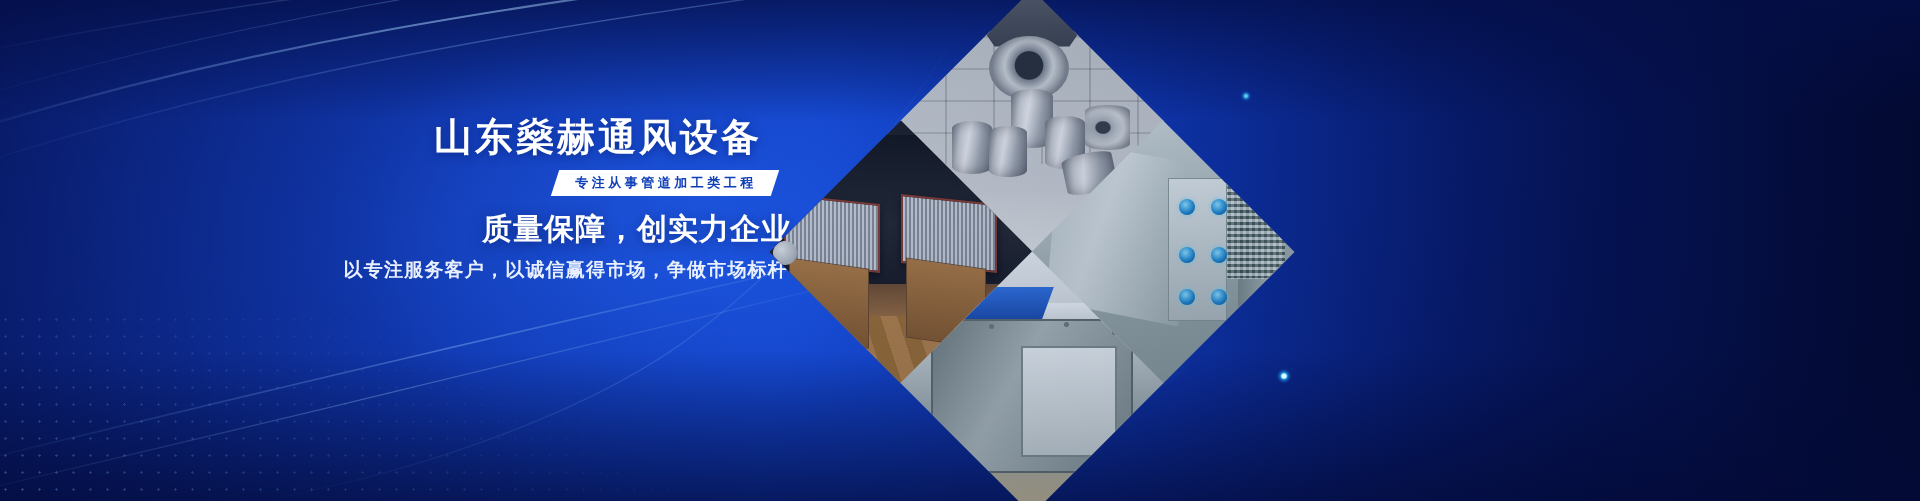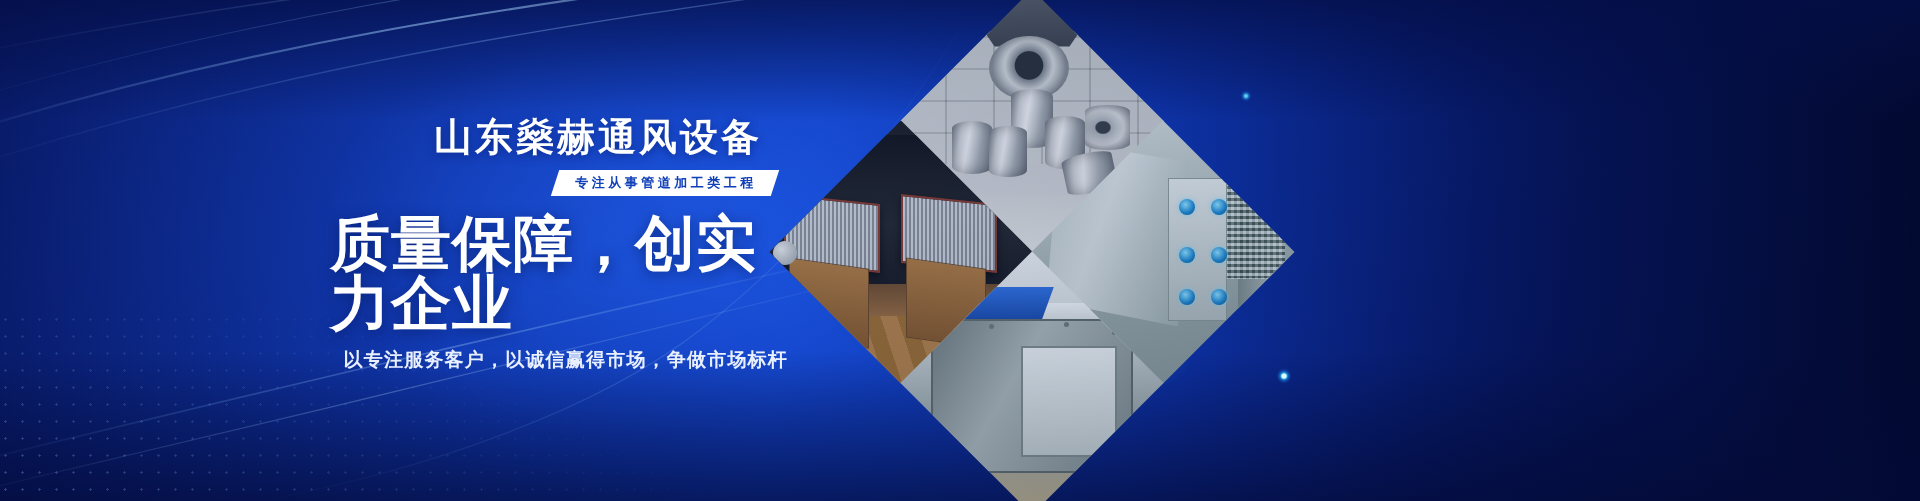--- a/index.html
+++ b/index.html
@@ -45,22 +45,22 @@
     margin:0;padding-right:38px;
   }
   .ribbon-wrap{display:flex;justify-content:flex-end;margin-top:14px;padding-right:26px;}
   .ribbon{
     background:#ffffff;color:#1040b8;font-size:13px;font-weight:700;
     letter-spacing:3.5px;line-height:1;padding:6px 18px 7px 20px;
     transform:skewX(-18deg);
   }
   .ribbon span{display:inline-block;transform:skewX(18deg);}
   .headline{
-    margin:18px 0 0 0;color:#ffffff;
-    font-size:60px;line-height:1;font-weight:700;letter-spacing:1px;
+    margin:18px 0 0 0;text-align:right;color:#ffffff;
+    font-size:30px;line-height:1;font-weight:700;letter-spacing:1px;
     text-shadow:0 3px 14px rgba(0,18,80,.55);
     padding-right:8px;
   }
   .tagline{
     margin:16px 0 0 0;text-align:right;color:#e8f0ff;
     font-size:19px;line-height:1;font-weight:700;letter-spacing:1.2px;
     padding-right:12px;
   }
 
   

